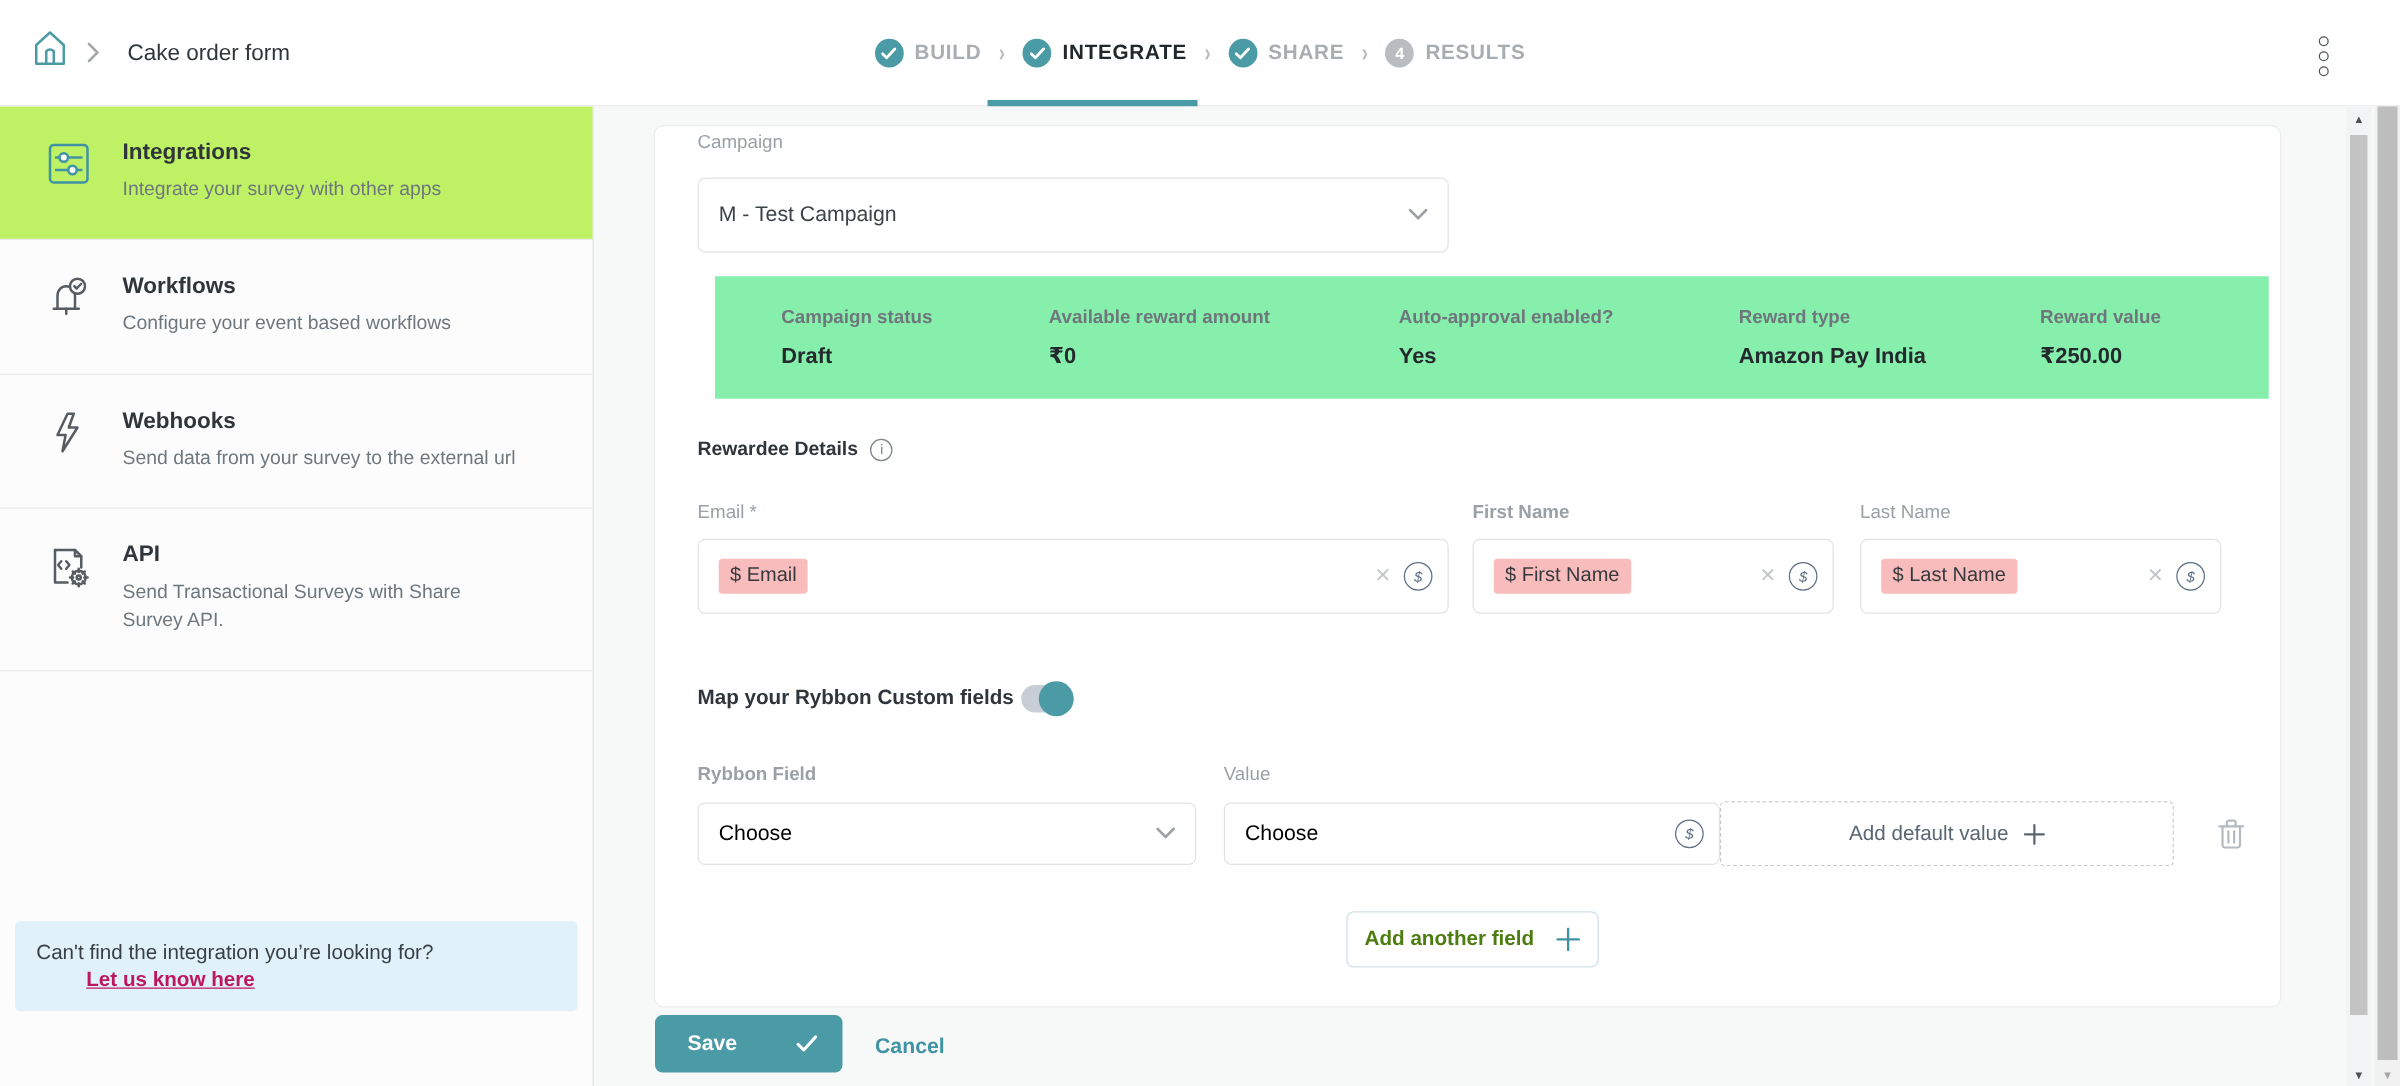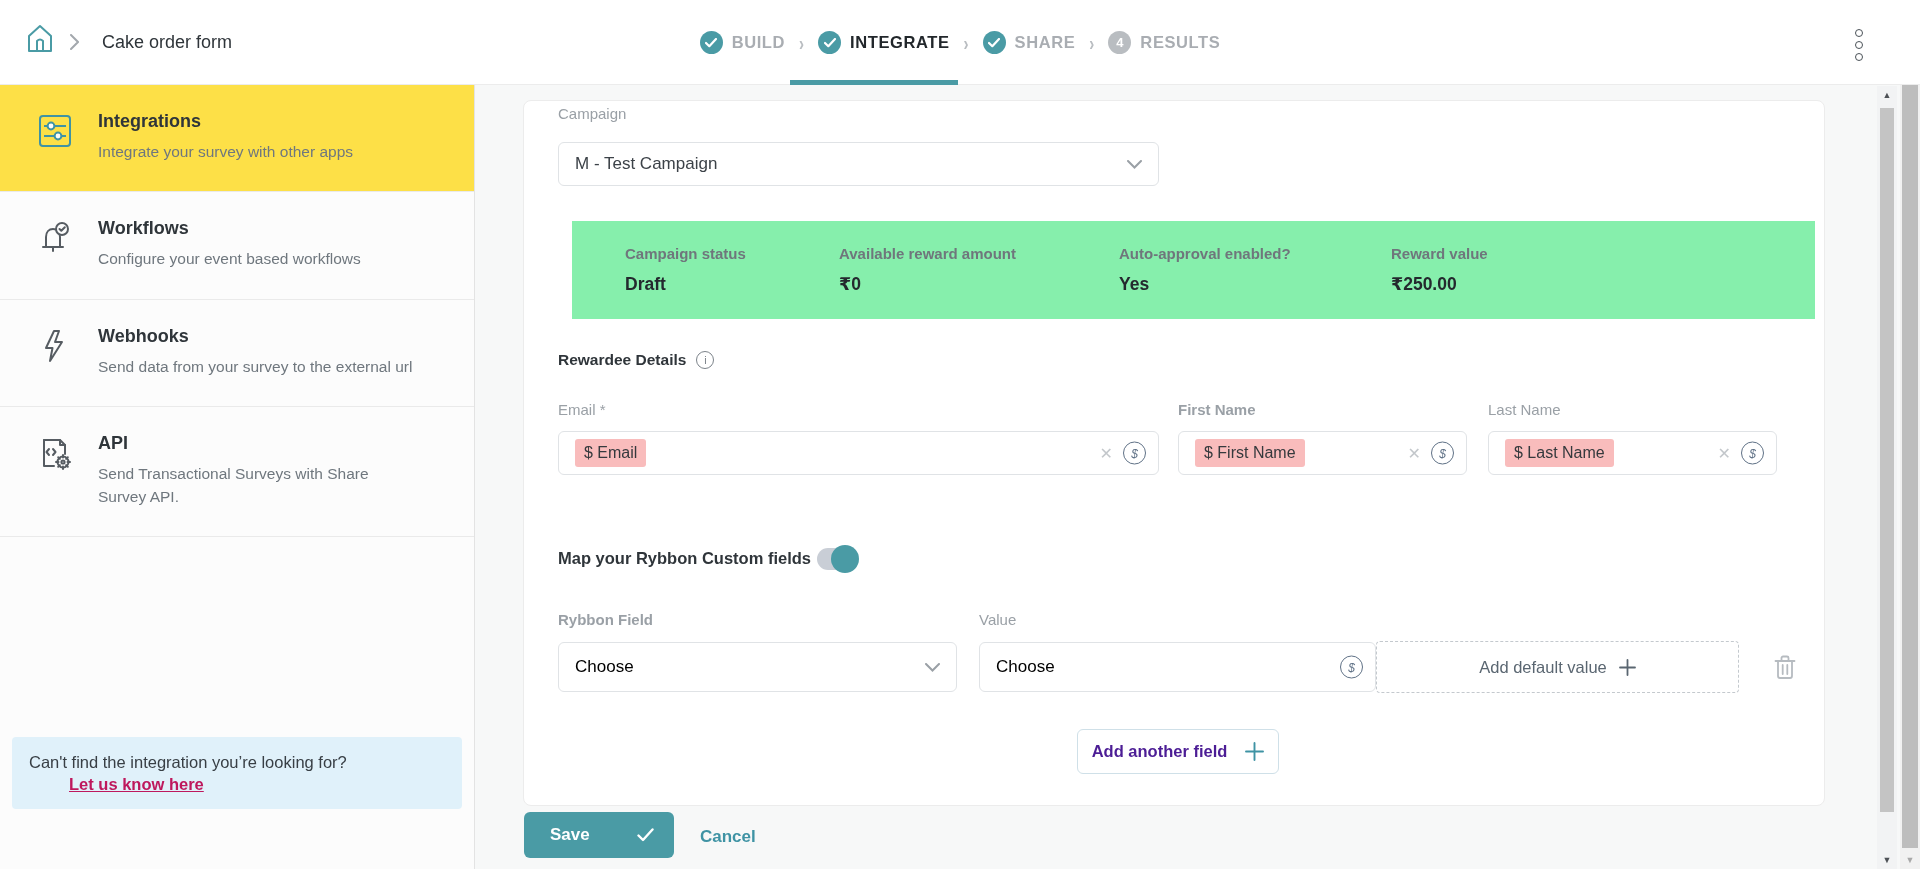--- a/index.html
+++ b/index.html
@@ -20,32 +20,32 @@
   .step-label { font-size:16.5px; font-weight:bold; letter-spacing:.6px; color:#a9adb2; }
   .step.active .step-label { color:#22272b; }
   .step-sep { color:#b9bdc1; font-size:15px; font-weight:bold; transform:scaleY(1.35); }
   .active-underline { position:absolute; left:790px; top:80px; width:168px; height:5px; background:#4a9ba5; }
   .kebab { position:absolute; left:1845px; top:24px; width:28px; height:42px; display:flex; flex-direction:column; align-items:center; justify-content:center; gap:4px; cursor:pointer; }
   .kebab i { width:8px; height:8px; border:1.6px solid #4b5258; border-radius:50%; display:block; }
 
   
   .sidebar { position:absolute; left:0; top:85px; width:475px; height:784px; background:#fcfcfc; border-right:1px solid #e3e3e3; }
   .side-item { position:relative; padding:26px 24px 28px 38px; border-bottom:1px solid #eaeaea; display:flex; gap:22px; cursor:pointer; }
-  .side-item.active { background:#fde047; }
+  .side-item.active { background:#bef264; }
   .side-icon { width:38px; flex:0 0 38px; padding-top:3px; }
   .side-title { font-size:18px; font-weight:bold; color:#2f353a; margin-bottom:9px; }
   .side-desc { font-size:15.5px; color:#6f777e; line-height:1.45; max-width:320px; }
   .side-notice { position:absolute; left:12px; bottom:60px; width:450px; background:#e0f1fa; border-radius:4px; padding:13px 17px 15px; }
   .side-notice .notice-text { font-size:16.5px; color:#383f45; line-height:1.5; }
   .side-notice a { font-size:16.5px; font-weight:bold; color:#be185d; text-decoration:underline; cursor:pointer;margin-left:40px; }
 
   
   .card { position:absolute; left:523px; top:100px; width:1302px; height:706px; background:#fff; border:1px solid #ececec; border-radius:8px; }
   .f-label { position:absolute; font-size:15px; color:#9aa0a6; }
-  .select, .input { position:absolute; height:44px; border:1px solid #e0e3e6; border-radius:6px; background:#fff; display:flex; align-items:center; padding:0 16px; cursor:pointer; }
+  .select, .input { position:absolute; height:60px; border:1px solid #e0e3e6; border-radius:6px; background:#fff; display:flex; align-items:center; padding:0 16px; cursor:pointer; }
   .select .sel-text { font-size:17px; color:#3c4248; }
   .select .placeholder, .input .placeholder { font-size:17px; color:#000000; }
   .sel-chevron { position:absolute; right:16px; top:50%; transform:translateY(-50%); }
   .chip { background:#f9bcbc; color:#35393d; font-size:16px; padding:5px 9px; border-radius:3px; white-space:nowrap; }
   .fld-icons { position:absolute; right:12px; top:50%; transform:translateY(-50%); display:flex; align-items:center; gap:10px; }
   .x-icon { color:#c3c7cb; font-size:16px; font-weight:bold; cursor:pointer; line-height:1; }
   .dollar-icon { width:23px; height:23px; border:1.4px solid #5f7186; border-radius:50%; color:#5f7186; font-size:12px; display:flex; align-items:center; justify-content:center; cursor:pointer; font-style:italic; }
 
   .summary { position:absolute; left:48px; top:120px; width:1243px; height:98px; background:#86efac; display:flex; padding:24px 0 0 53px;font-weight:bold; }
   .sum-col .sum-label { font-size:15px; color:#6f767c; margin-bottom:12px; }
@@ -54,21 +54,21 @@
   .sec-title { position:absolute; left:34px; top:250px; display:flex; align-items:center; gap:10px; font-size:15.5px; font-weight:bold; color:#2f353a; }
   .info-icon { width:18px; height:18px; border:1.3px solid #7c838a; border-radius:50%; color:#7c838a; font-size:11px; display:flex; align-items:center; justify-content:center; font-weight:normal; cursor:pointer; }
 
   .toggle-row-label { position:absolute; left:34px; top:448px; font-size:16.5px; font-weight:bold; color:#2f353a; }
   .toggle { position:absolute; left:293px; top:447px; width:40px; height:22px; background:#c9ced6; border-radius:11px; cursor:pointer; }
   .toggle .knob { position:absolute; right:-2px; top:-3px; width:28px; height:28px; border-radius:50%; background:#4a9ba5; }
 
   .dashed-btn { position:absolute; left:852px; top:540px; width:363px; height:52px; border:1.5px dashed #c4c9ce; border-radius:4px; display:flex; align-items:center; justify-content:center; gap:12px; font-size:16.5px; color:#5a6671; cursor:pointer; background:#fff; }
   .trash-btn { position:absolute; left:1250px; top:554px; width:24px; height:24px; cursor:pointer; }
 
-  .add-another { position:absolute; left:553px; top:628px; width:202px; height:45px; background:#fff; border:1px solid #cfe0e8; border-radius:6px; display:flex; align-items:center; justify-content:center; gap:18px; font-size:16.5px; font-weight:bold; color:#4c1d95; cursor:pointer; }
+  .add-another { position:absolute; left:553px; top:628px; width:202px; height:45px; background:#fff; border:1px solid #cfe0e8; border-radius:6px; display:flex; align-items:center; justify-content:center; gap:18px; font-size:16.5px; font-weight:bold; color:#4d7c0f; cursor:pointer; }
 
   .save-btn { position:absolute; left:524px; top:812px; width:150px; height:46px; background:#4a9ba5; border:none; border-radius:6px; color:#fff; display:flex; align-items:center; justify-content:space-between; padding:0 20px 0 26px; font-size:17px; font-weight:bold; cursor:pointer; font-family:inherit; }
   .cancel-btn { position:absolute; left:690px; top:823px; padding:4px 10px; font-size:17px; font-weight:bold; color:#3f93a4; cursor:pointer; }
 
   
   .scrollbar { position:absolute; display:flex; flex-direction:column; align-items:center; }
   .sb-inner { left:1877px; top:86px; width:20px; height:783px; background:#f2f3f4; }
   .sb-outer { left:1900px; top:0; width:20px; height:869px; background:#f1f1f1; }
   .sb-arrow { font-size:9px; color:#4d5156; height:18px; display:flex; align-items:center; justify-content:center; cursor:pointer; flex:0 0 18px; }
   .sb-outer .sb-arrow.bottom { color:#a8a8a8; }
@@ -235,20 +235,24 @@
         <div class="sum-value">Draft</div>
       </div>
       <div class="sum-col" style="width:280px;">
         <div class="sum-label">Available reward amount</div>
         <div class="sum-value">₹0</div>
       </div>
       <div class="sum-col" style="width:272px;">
         <div class="sum-label">Auto-approval enabled?</div>
         <div class="sum-value">Yes</div>
       </div>
+      <div class="sum-col" style="width:241px;">
+        <div class="sum-label">Reward type</div>
+        <div class="sum-value">Amazon Pay India</div>
+      </div>
       <div class="sum-col">
         <div class="sum-label">Reward value</div>
         <div class="sum-value">₹250.00</div>
       </div>
     </div>
 
     <div class="sec-title">
       <span>Rewardee Details</span>
       <span class="info-icon">i</span>
     </div>

